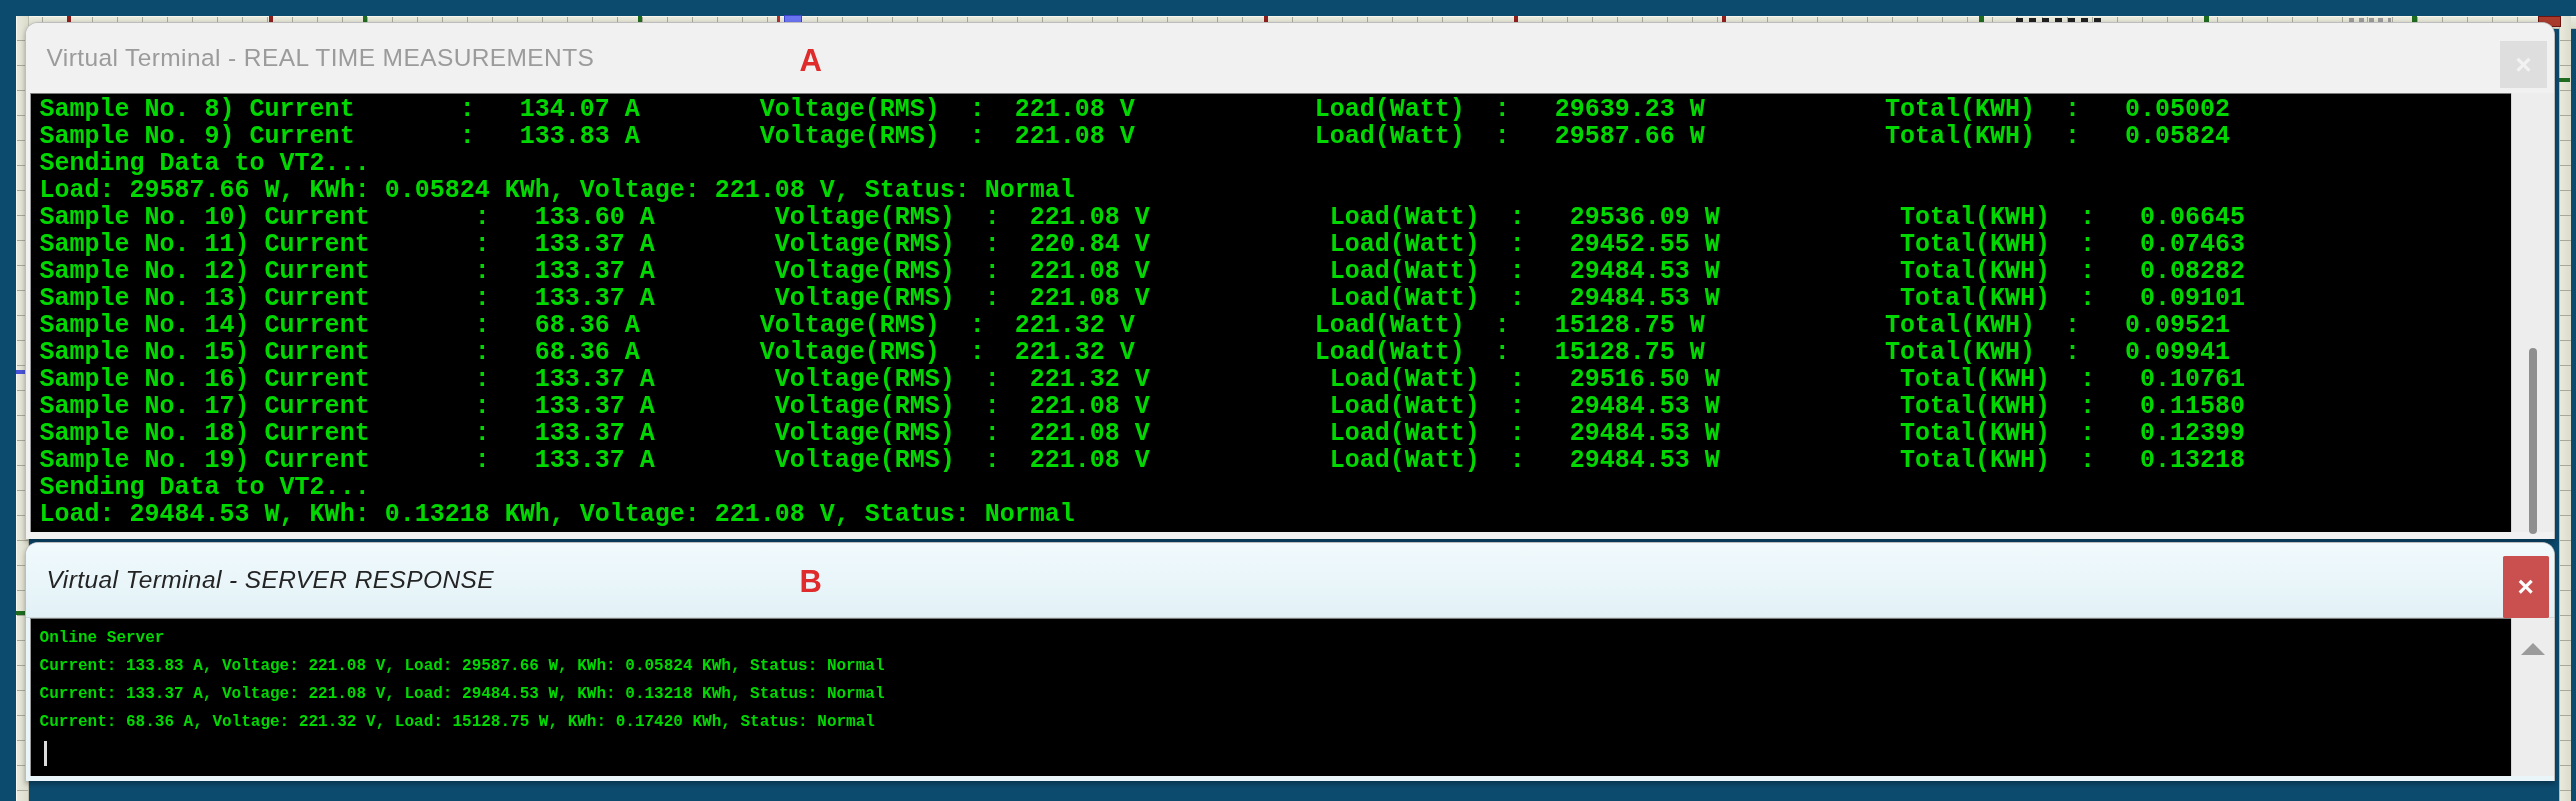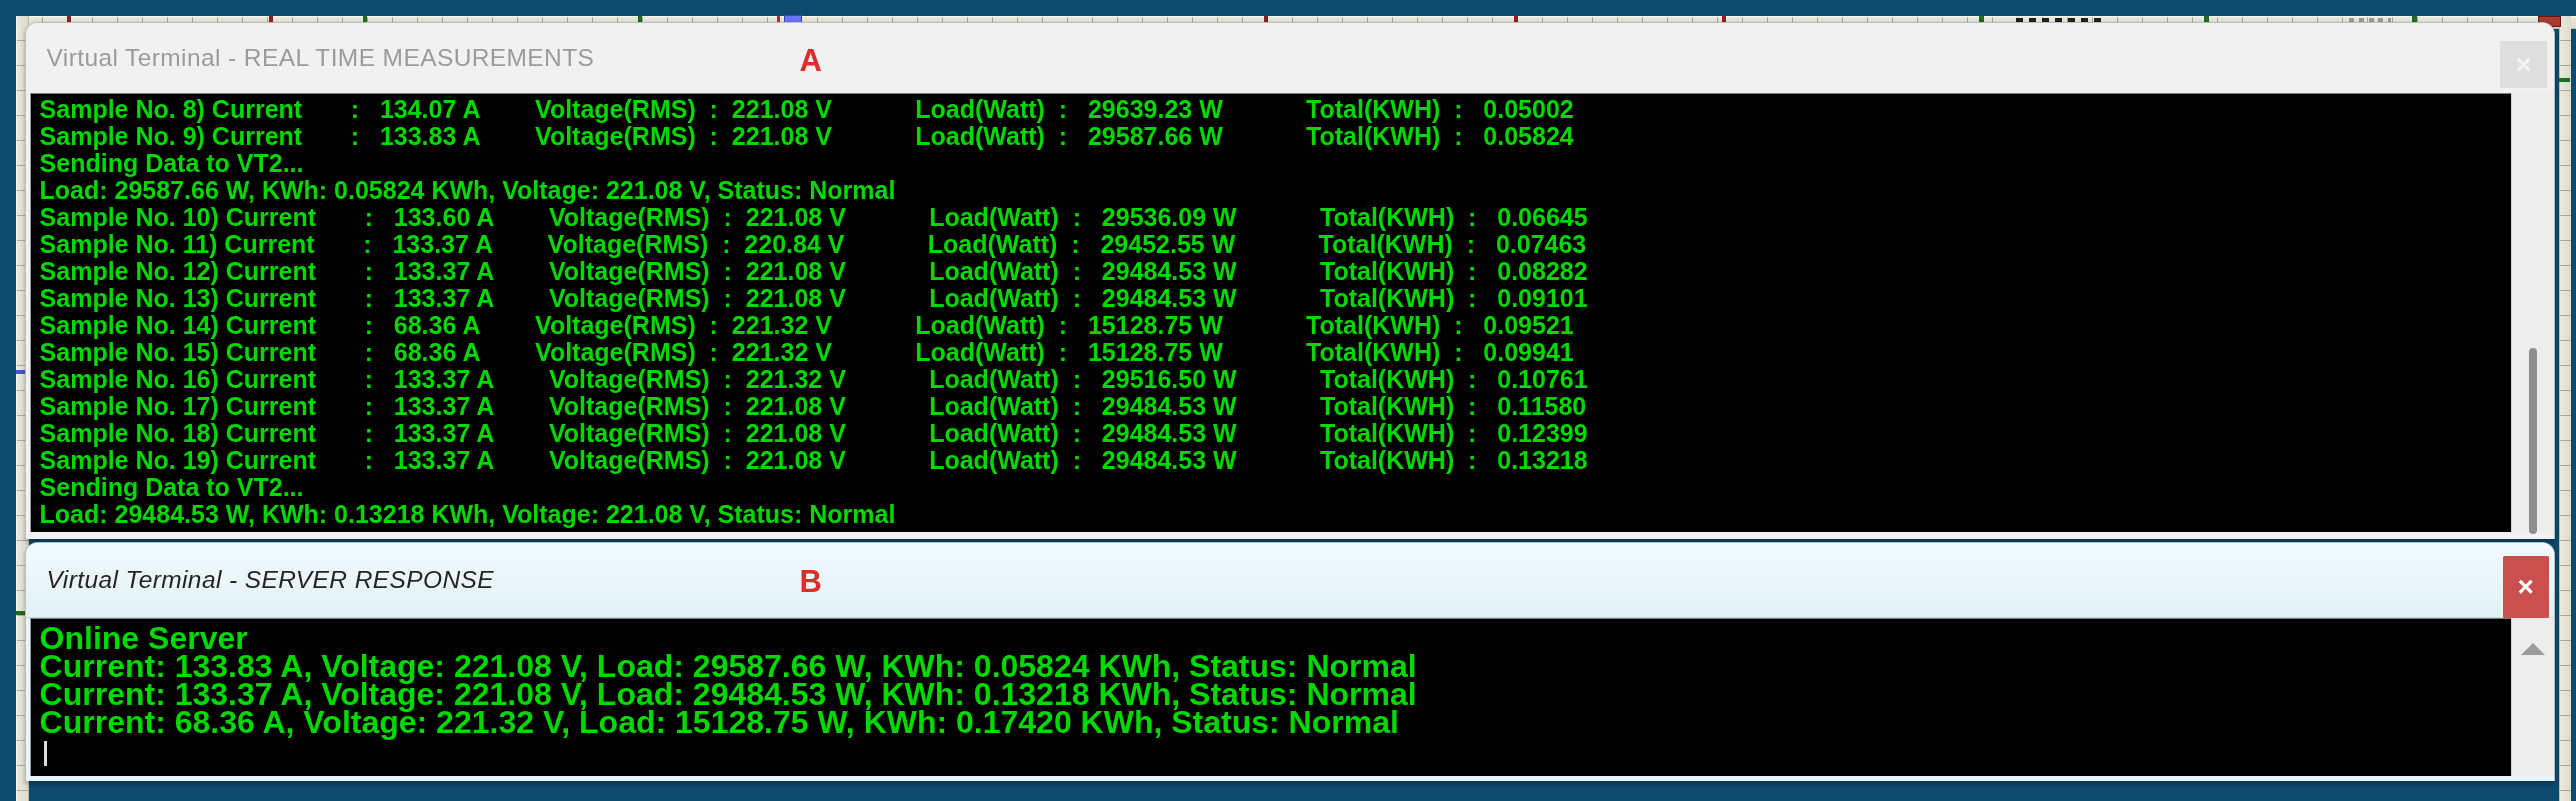--- a/index.html
+++ b/index.html
@@ -24,21 +24,21 @@
     border:1.6px solid #bdbdbd;border-bottom:none;border-radius:13px 13px 0 0;
     box-shadow:0 2.4px 4.9px rgba(0,0,0,.28);box-sizing:border-box;}
   .titlebar{position:relative;width:100%;box-sizing:border-box;}
   .title{position:absolute;left:21px;top:50%;transform:translateY(-50%);font-size:24.5px;letter-spacing:0.4px;}
   .wmark{position:absolute;left:774px;font-size:31px;font-weight:bold;color:#df2b2b;}
   .closebtn{position:absolute;display:flex;align-items:center;justify-content:center;
     font-size:28px;font-weight:bold;cursor:pointer;}
   .content{display:flex;}
   .blackpane{position:relative;flex:1;background:#000;margin-left:4.9px;overflow:hidden;
     border-top:1.6px solid #7a7a7a;border-left:1.6px solid #9a9a9a;}
-  .term{margin:0;padding:1.6px 0 0 8.2px;font-family:Liberation Sans, sans-serif;
+  .term{margin:0;padding:1.6px 0 0 8.2px;font-family:Liberation Mono, monospace;
     font-weight:bold;color:#00d800;white-space:pre;}
   .scrollcol{width:42px;background:#ededed;position:relative;border-left:0.8px solid #d8d8d8;}
 
   
   #win-a{top:22px;height:517px;background:#f1f1f1;}
   #win-a .titlebar{height:70px;background:#f1f1f1;border-radius:11.4px 11.4px 0 0;}
   #win-a .title{color:#9b9b9b;}
   #win-a .wmark{top:19.6px;}
   #win-a .closebtn{right:6.5px;top:18px;width:47px;height:47px;background:#dedede;color:#f2f2f2;}
   #win-a .blackpane{height:438px;}
@@ -46,21 +46,21 @@
   #thumb-a{position:absolute;left:17px;width:8.2px;top:255px;height:186px;background:#8f8f8f;border-radius:4.1px;}
 
   
   #win-b{top:542px;height:239px;background:#e9f5f9;}
   #win-b .titlebar{height:75px;background:linear-gradient(#f1fafd,#e2f1f6);border-radius:11.4px 11.4px 0 0;
     border-bottom:1.6px solid #cfd9dc;box-sizing:border-box;}
   #win-b .title{color:#242424;font-style:italic;}
   #win-b .wmark{top:21px;}
   #win-b .closebtn{right:4.9px;top:13px;width:46px;height:62px;background:#c9504e;color:#ffffff;border-radius:1.6px;}
   #win-b .blackpane{height:157px;}
-  #win-b .term{font-size:32px;line-height:28px;padding-top:4.9px;}
+  #win-b .term{font-size:16px;line-height:28px;padding-top:4.9px;}
   #caret-b{position:absolute;left:13px;top:122px;width:2.4px;height:24.5px;background:#dcdcdc;}
   #arrow-b{width:0;height:0;border-left:12.2px solid transparent;border-right:12.2px solid transparent;
     border-bottom:12.2px solid #9b9b9b;margin:24.5px auto 0;}
 </style>
 </head>
 <body>
 
 <div id="stage">
 
   <div class="ruler ruler-top"></div>

